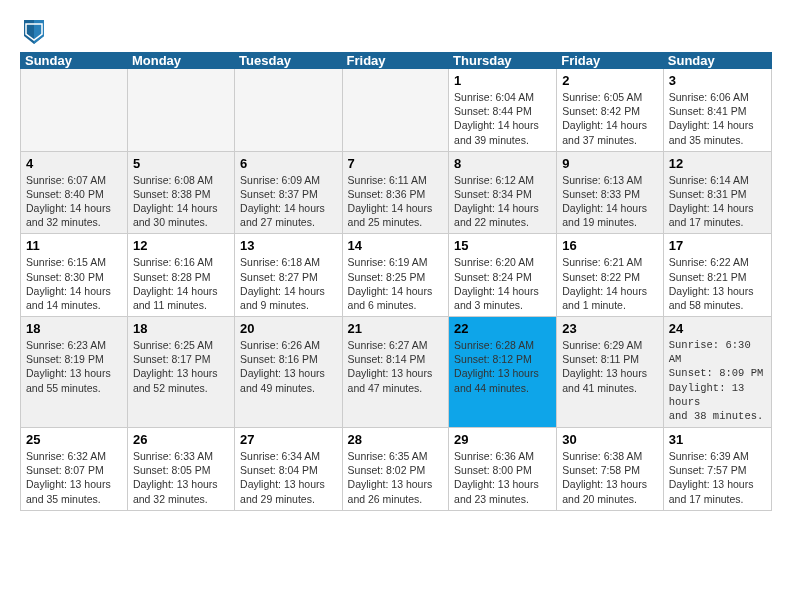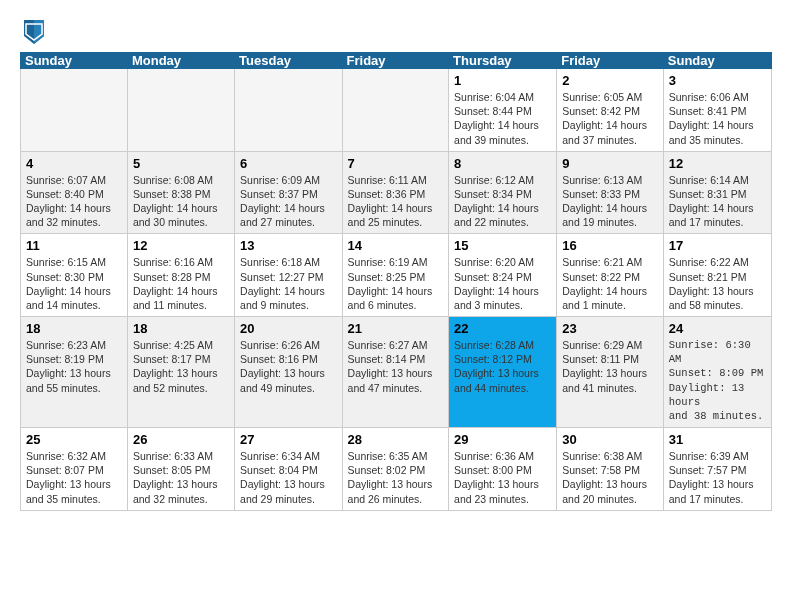--- a/index.html
+++ b/index.html
@@ -217,21 +217,21 @@
         <td style="background: rgb(255, 255, 255);">
           <span class="day-num">12</span>
           <div class="day-info" style="white-space: pre-line;">Sunrise: 6:16 AM
 Sunset: 8:28 PM
 Daylight: 14 hours
 and 11 minutes.</div>
         </td>
         <td style="background: rgb(255, 255, 255);">
           <span class="day-num">13</span>
           <div class="day-info" style="white-space: pre-line;">Sunrise: 6:18 AM
-Sunset: 12:27 PM
+Sunset: 8:27 PM
 Daylight: 14 hours
 and 9 minutes.</div>
         </td>
         <td style="background: rgb(255, 255, 255);">
           <span class="day-num">14</span>
           <div class="day-info" style="white-space: pre-line;">Sunrise: 6:19 AM
 Sunset: 8:25 PM
 Daylight: 14 hours
 and 6 minutes.</div>
         </td>
@@ -260,21 +260,21 @@
       <tr>
         <td style="background: rgb(240, 240, 240);">
           <span class="day-num">18</span>
           <div class="day-info" style="white-space: pre-line;">Sunrise: 6:23 AM
 Sunset: 8:19 PM
 Daylight: 13 hours
 and 55 minutes.</div>
         </td>
         <td style="background: rgb(240, 240, 240);">
           <span class="day-num">18</span>
-          <div class="day-info" style="white-space: pre-line;">Sunrise: 4:25 AM
+          <div class="day-info" style="white-space: pre-line;">Sunrise: 6:25 AM
 Sunset: 8:17 PM
 Daylight: 13 hours
 and 52 minutes.</div>
         </td>
         <td style="background: rgb(240, 240, 240);">
           <span class="day-num">20</span>
           <div class="day-info" style="white-space: pre-line;">Sunrise: 6:26 AM
 Sunset: 8:16 PM
 Daylight: 13 hours
 and 49 minutes.</div>

